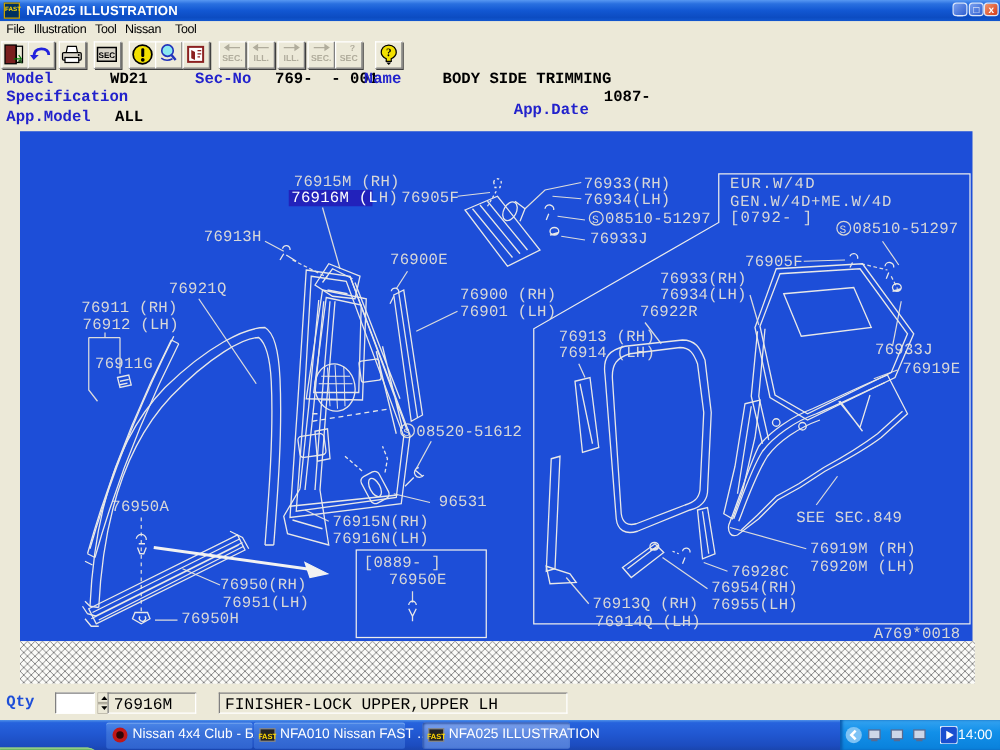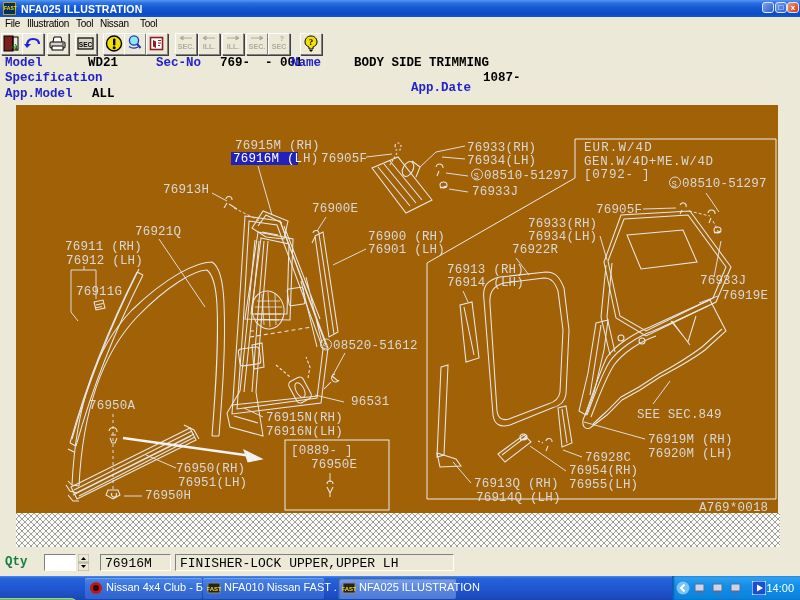--- a/index.html
+++ b/index.html
@@ -31,31 +31,31 @@
   box-shadow:1px 1px 0 #404040; }
 .tb svg { position:absolute; left:0; top:0; }
 .tbg { color:#b8b4a2; font-family:"Liberation Sans",sans-serif; font-size:7px; font-weight:bold;
   text-align:center; line-height:8px; padding-top:3px; }
 
 
 .inf { font-family:"Liberation Mono",monospace; font-size:12.5px; font-weight:bold; white-space:pre; }
 .bl { color:#2222cc; } .bk { color:#000; }
 
 
-#canvas { left:16px; top:105px; width:762px; height:408px; background:#a16207; }
+#canvas { left:16px; top:105px; width:762px; height:408px; background:#1d4ed8; }
 #hatch { left:16px; top:513px; width:764px; height:34px; background:#fbfbf8; }
 
 
-#qty { left:5px; top:555px; color:#15803d; font-family:"Liberation Mono",monospace; font-size:12.5px; font-weight:bold; }
+#qty { left:5px; top:555px; color:#1d4ed8; font-family:"Liberation Mono",monospace; font-size:12.5px; font-weight:bold; }
 .sunk { border-top:1px solid #808080; border-left:1px solid #808080;
   border-bottom:1px solid #fff; border-right:1px solid #fff; background:#ece9d8;
   font-family:"Liberation Mono",monospace; font-size:13px; color:#000; white-space:pre; }
 #qtybox { left:44px; top:554px; width:32px; height:17px; background:#fff; }
 #spin { left:78px; top:554px; width:11px; height:17px; }
-#fld1 { left:100px; top:554px; width:71px; height:17px; padding:1px 13px 0 4px; }
+#fld1 { left:86px; top:554px; width:71px; height:17px; padding:1px 13px 0 4px; }
 #fld2 { left:175px; top:554px; width:279px; height:17px; padding:1px 0 0 4px; }
 
 
 #taskbar { left:0; top:576px; width:800px; height:24px;
   background:linear-gradient(180deg,#4f91e8 0%,#2663dd 9%,#2158d2 45%,#1c4cbf 85%,#1a45ae 100%); }
 #startbtn { left:0; top:598px; width:79px; height:40px; border-radius:0 9px 9px 0;
   background:linear-gradient(180deg,#7ebe71 0%,#3b9442 12%,#2f8439 55%,#26722e 100%);
   box-shadow:inset 0 1px 1px #9fd690; }
 #startbtn .lbl { position:absolute; left:27px; top:4px; color:#fff; font-size:13px; font-weight:bold;
   font-style:italic; text-shadow:1px 1px 1px #1a4a1a; }

